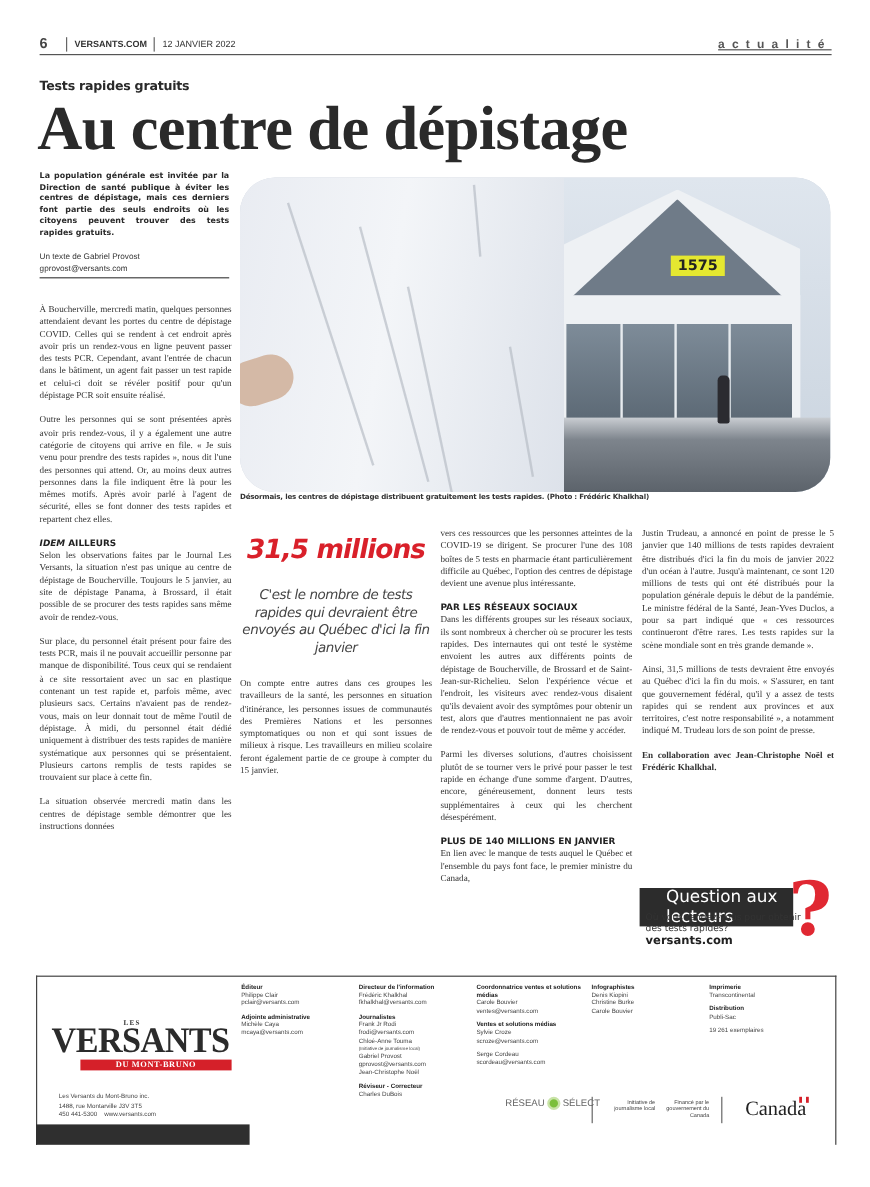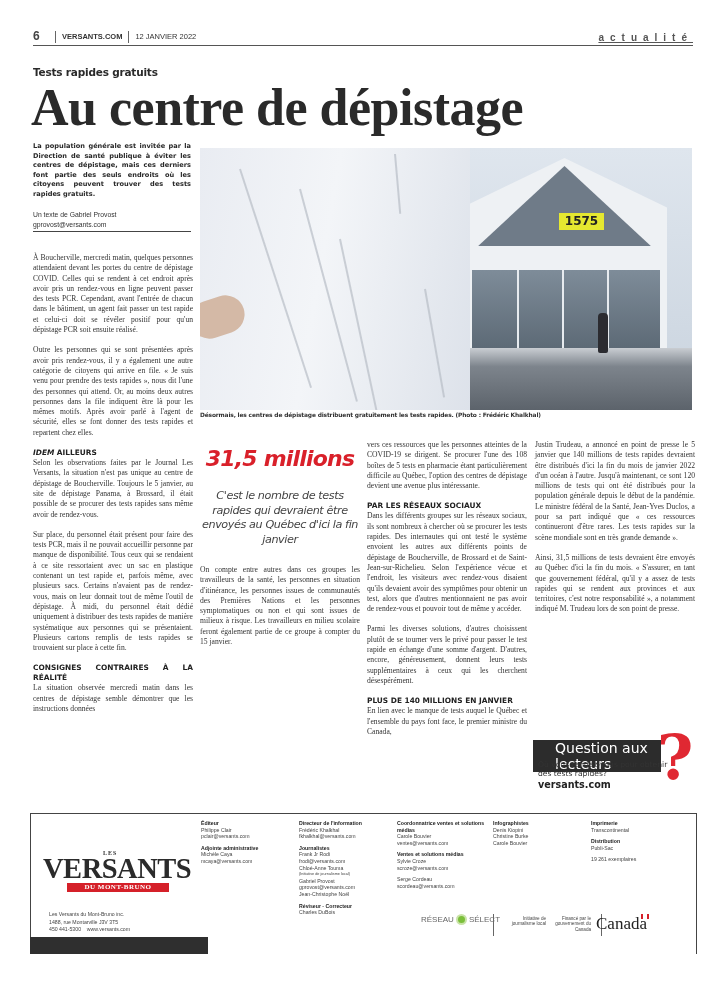--- a/index.html
+++ b/index.html
@@ -16,21 +16,21 @@
   .headline { position: absolute; left: 31px; top: 82px; font-family: "Liberation Serif", serif; font-size: 52px; line-height: 52px; color: #2a2a2a; letter-spacing: -0.5px; }
 
   .lede { position: absolute; left: 33px; top: 142px; width: 158px; font-family: "DejaVu Sans", sans-serif; font-weight: bold; font-size: 6.6px; line-height: 9.6px; text-align: justify; color: #2a2a2a; }
   .byline { position: absolute; left: 33px; top: 210px; width: 158px; font-family: Liberation Sans, sans-serif; font-size: 6.8px; line-height: 10px; color: #333; border-bottom: 1px solid #444; padding-bottom: 1px; }
 
   .col { position: absolute; width: 160px; font-family: "Liberation Serif", serif; font-size: 7.6px; line-height: 10.3px; text-align: justify; color: #333; hyphens: auto; }
   .col p { text-indent: 0; margin-bottom: 10px; }
   .col .sub { font-family: "DejaVu Sans", sans-serif; font-weight: bold; font-size: 7.4px; line-height: 10px; color: #222; margin: 0; }
   .col .sub i { font-style: italic; }
 
-  .photo { position: absolute; left: 200px; top: 148px; width: 492px; height: 262px; overflow: hidden; background: #cfd6df; }
+  .photo { position: absolute; left: 200px; top: 148px; width: 492px; height: 262px; overflow: hidden; background: #cfd6df; border-radius: 29px; }
   .photo .paper { position: absolute; left: 0; top: 0; width: 270px; height: 262px; background: linear-gradient(100deg, #e9ecf2 0%, #f3f5f8 45%, #dde2ea 100%); }
   .photo .paper .line { position: absolute; background: #b8bdc6; height: 2px; transform-origin: left; opacity: .7; }
   .photo .finger { position: absolute; left: -10px; top: 150px; width: 55px; height: 38px; border-radius: 20px; background: #d4b9a6; transform: rotate(-18deg); }
   .photo .sky { position: absolute; left: 262px; top: 0; width: 230px; height: 262px; background: linear-gradient(180deg, #dfe6ee 0%, #c9d3de 100%); }
   .photo .building { position: absolute; left: 262px; top: 10px; width: 205px; height: 190px; }
   .photo .roof { position: absolute; left: 0; top: 0; width: 205px; height: 90px; background: #eef1f4; clip-path: polygon(50% 0, 100% 55%, 100% 100%, 0 100%, 0 55%); }
   .photo .roof-glass { position: absolute; left: 14px; top: 8px; width: 177px; height: 82px; background: #6f7b88; clip-path: polygon(50% 0, 100% 100%, 0 100%); }
   .photo .wall { position: absolute; left: 0; top: 88px; width: 205px; height: 108px; background: #eef1f4; }
   .photo .glass { position: absolute; left: 10px; top: 112px; width: 188px; height: 80px; background: linear-gradient(180deg, #7e8c99, #5c6975); }
   .photo .mullion { position: absolute; top: 112px; width: 2px; height: 80px; background: #e7ebef; }
@@ -51,32 +51,32 @@
   .question { position: absolute; left: 533px; top: 733px; width: 165px; height: 65px; }
   .question .bar { position: absolute; left: 0; top: 7px; width: 128px; height: 32px; background: #2c2c2c; color: #fff; font-family: "DejaVu Sans", sans-serif; font-size: 14px; line-height: 16px; padding-left: 22px; }
   .question .body { position: absolute; left: 5px; top: 27px; width: 130px; font-family: "DejaVu Sans", sans-serif; font-size: 7.6px; line-height: 9px; color: #333; }
   .question .link { position: absolute; left: 5px; top: 46px; font-family: "DejaVu Sans", sans-serif; font-weight: bold; font-size: 9.6px; color: #222; }
   .question .qmark { position: absolute; left: 124px; top: -6px; font-family: "DejaVu Serif", serif; font-weight: bold; font-size: 62px; line-height: 62px; color: #e02832; }
 
   .footer { position: absolute; left: 30px; top: 813px; width: 667px; height: 141px; border: 1px solid #444; border-bottom: none; }
   .footer .logo { position: absolute; left: 12px; top: 36px; width: 148px; }
   .footer .logo .les { position: absolute; left: 60px; top: 0; font-family: "Liberation Serif", serif; font-size: 6px; font-weight: bold; color: #333; letter-spacing: 1px; }
   .footer .logo .vers { position: absolute; left: 0; top: 2px; font-family: "Liberation Serif", serif; font-weight: bold; font-size: 30px; color: #2b2b2b; letter-spacing: -0.5px; line-height: 32px; transform: scaleX(.95); transform-origin: left; }
-  .footer .logo .mont { position: absolute; left: 24px; top: 33px; width: 102px; height: 9px; background: #d52029; color: #fff; font-family: "Liberation Serif", serif; font-weight: bold; font-size: 7px; line-height: 9px; text-align: center; letter-spacing: .5px; }
+  .footer .logo .mont { position: absolute; left: 24px; top: 33px; width: 126px; height: 9px; background: #d52029; color: #fff; font-family: "Liberation Serif", serif; font-weight: bold; font-size: 7px; line-height: 9px; text-align: center; letter-spacing: .5px; }
   .footer .addr { position: absolute; left: 18px; top: 97px; font-family: "Liberation Sans", sans-serif; font-size: 5.2px; line-height: 7.5px; color: #444; }
   .footer .fcol { position: absolute; top: 6px; font-family: "Liberation Sans", sans-serif; font-size: 5.2px; line-height: 6.6px; color: #444; }
   .footer .fcol .role { font-weight: bold; color: #222; }
   .footer .fcol .grp { margin-bottom: 5px; }
   .footer .fcol .tiny { font-size: 3.8px; }
   .footer .reseau { position: absolute; left: 390px; top: 100px; font-family: "Liberation Sans", sans-serif; font-size: 8px; color: #666; display: flex; align-items: center; gap: 2px; }
   .footer .reseau .ring { width: 11px; height: 11px; border-radius: 50%; background: #7bbf3a; border: 2px solid #c9e3a8; }
   .footer .sep { position: absolute; top: 100px; width: 1px; height: 22px; background: #666; }
   .footer .initiative { position: absolute; left: 470px; top: 102px; font-family: "Liberation Sans", sans-serif; font-size: 4.6px; line-height: 5.4px; color: #444; text-align: right; width: 45px; }
   .footer .finance { position: absolute; left: 518px; top: 102px; font-family: "Liberation Sans", sans-serif; font-size: 4.6px; line-height: 5.4px; color: #444; text-align: right; width: 42px; }
-  .footer .canada { position: absolute; left: 565px; top: 100px; font-family: "Liberation Serif", serif; font-size: 17px; color: #222; }
+  .footer .canada { position: absolute; left: 590px; top: 100px; font-family: "Liberation Serif", serif; font-size: 17px; color: #222; }
   .footer .canada .flag { position: absolute; right: -2px; top: 0; width: 8px; height: 5px; background: linear-gradient(90deg, #d52029 25%, #fff 25%, #fff 75%, #d52029 75%); }
   .social { position: absolute; left: 30px; top: 937px; width: 667px; height: 17px; display: flex; }
   .social .dark { width: 178px; height: 17px; background: #2f2f2f; }
   .social .blue { flex: 1; height: 17px; background: #1b85c6; display: flex; align-items: center; padding-left: 100px; gap: 6px; color: #fff; font-family: "DejaVu Sans", sans-serif; font-weight: bold; font-size: 6.8px; }
   .social .fb { background: #222; color: #fff; font-family: "DejaVu Sans", sans-serif; font-weight: bold; font-size: 7.5px; padding: 2px 3px; border-radius: 2px; margin-top: -4px; }
 </style>
 </head>
 <body>
 
 <div class="header">
@@ -94,21 +94,20 @@
   <div>Un texte de Gabriel Provost</div>
   <div>gprovost@versants.com</div>
 </div>
 
 <div class="col" style="left:33px; top:253px;">
   <p>À Boucherville, mercredi matin, quelques personnes attendaient devant les portes du centre de dépistage COVID. Celles qui se rendent à cet endroit après avoir pris un rendez-vous en ligne peuvent passer des tests PCR. Cependant, avant l'entrée de chacun dans le bâtiment, un agent fait passer un test rapide et celui-ci doit se révéler positif pour qu'un dépistage PCR soit ensuite réalisé.</p>
   <p>Outre les personnes qui se sont présentées après avoir pris rendez-vous, il y a également une autre catégorie de citoyens qui arrive en file. « Je suis venu pour prendre des tests rapides », nous dit l'une des personnes qui attend. Or, au moins deux autres personnes dans la file indiquent être là pour les mêmes motifs. Après avoir parlé à l'agent de sécurité, elles se font donner des tests rapides et repartent chez elles.</p>
   <div class="sub"><i>IDEM</i><span> AILLEURS</span></div>
   <p>Selon les observations faites par le Journal Les Versants, la situation n'est pas unique au centre de dépistage de Boucherville. Toujours le 5 janvier, au site de dépistage Panama, à Brossard, il était possible de se procurer des tests rapides sans même avoir de rendez-vous.</p>
   <p>Sur place, du personnel était présent pour faire des tests PCR, mais il ne pouvait accueillir personne par manque de disponibilité. Tous ceux qui se rendaient à ce site ressortaient avec un sac en plastique contenant un test rapide et, parfois même, avec plusieurs sacs. Certains n'avaient pas de rendez-vous, mais on leur donnait tout de même l'outil de dépistage. À midi, du personnel était dédié uniquement à distribuer des tests rapides de manière systématique aux personnes qui se présentaient. Plusieurs cartons remplis de tests rapides se trouvaient sur place à cette fin.</p>
-  <div class="sub">CONSIGNES CONTRAIRES À LA RÉALITÉ</div>
   <p>La situation observée mercredi matin dans les centres de dépistage semble démontrer que les instructions données</p>
 </div>
 
 <div class="photo">
   <div class="sky"></div>
   <div class="building">
     <div class="roof"></div>
     <div class="roof-glass"></div>
     <div class="wall"></div>
     <div class="glass"></div>
@@ -144,20 +143,21 @@
   <div class="sub">PAR LES RÉSEAUX SOCIAUX</div>
   <p>Dans les différents groupes sur les réseaux sociaux, ils sont nombreux à chercher où se procurer les tests rapides. Des internautes qui ont testé le système envoient les autres aux différents points de dépistage de Boucherville, de Brossard et de Saint-Jean-sur-Richelieu. Selon l'expérience vécue et l'endroit, les visiteurs avec rendez-vous disaient qu'ils devaient avoir des symptômes pour obtenir un test, alors que d'autres mentionnaient ne pas avoir de rendez-vous et pouvoir tout de même y accéder.</p>
   <p>Parmi les diverses solutions, d'autres choisissent plutôt de se tourner vers le privé pour passer le test rapide en échange d'une somme d'argent. D'autres, encore, généreusement, donnent leurs tests supplémentaires à ceux qui les cherchent désespérément.</p>
   <div class="sub">PLUS DE 140 MILLIONS EN JANVIER</div>
   <p>En lien avec le manque de tests auquel le Québec et l'ensemble du pays font face, le premier ministre du Canada,</p>
 </div>
 
 <div class="col" style="left:535px; top:440px;">
   <p>Justin Trudeau, a annoncé en point de presse le 5 janvier que 140 millions de tests rapides devraient être distribués d'ici la fin du mois de janvier 2022 d'un océan à l'autre. Jusqu'à maintenant, ce sont 120 millions de tests qui ont été distribués pour la population générale depuis le début de la pandémie. Le ministre fédéral de la Santé, Jean-Yves Duclos, a pour sa part indiqué que « ces ressources continueront d'être rares. Les tests rapides sur la scène mondiale sont en très grande demande ».</p>
   <p>Ainsi, 31,5 millions de tests devraient être envoyés au Québec d'ici la fin du mois. « S'assurer, en tant que gouvernement fédéral, qu'il y a assez de tests rapides qui se rendent aux provinces et aux territoires, c'est notre responsabilité », a notamment indiqué M. Trudeau lors de son point de presse.</p>
+  <p class="collab">En collaboration avec Jean-Christophe Noël et Frédéric Khalkhal.</p>
 </div>
 
 <div class="question">
   <div class="bar">Question aux lecteurs</div>
   <div class="body">Où vous rendez-vous pour obtenir des tests rapides?</div>
   <div class="link">versants.com</div>
   <div class="qmark">?</div>
 </div>
 
 <div class="footer">

